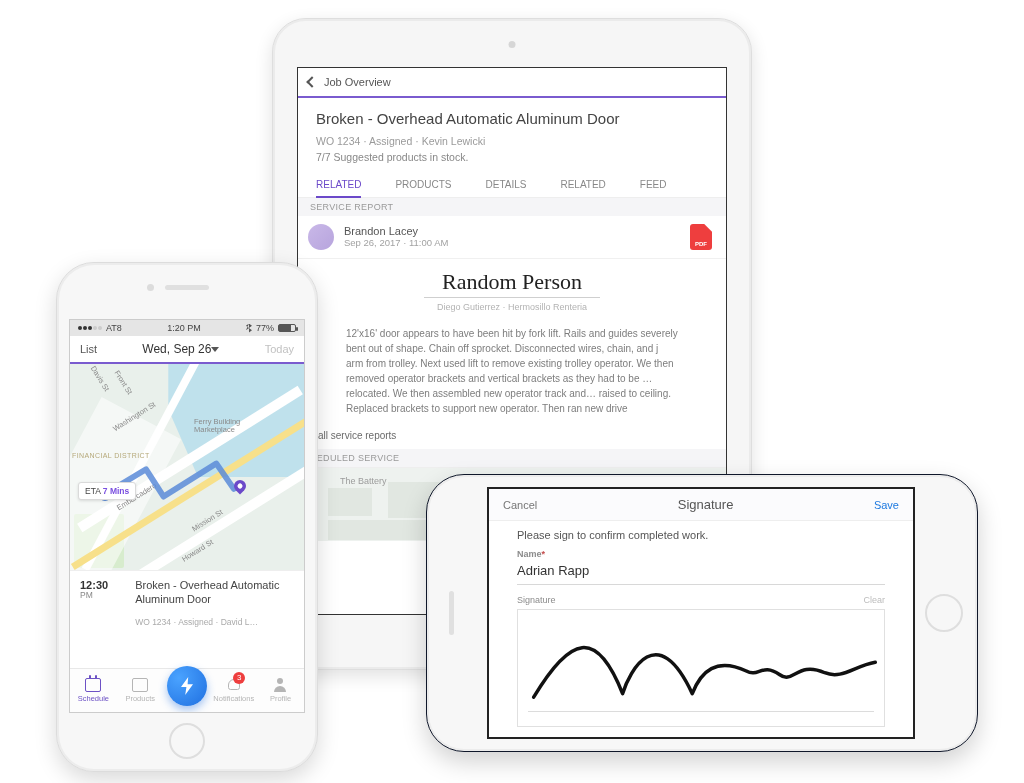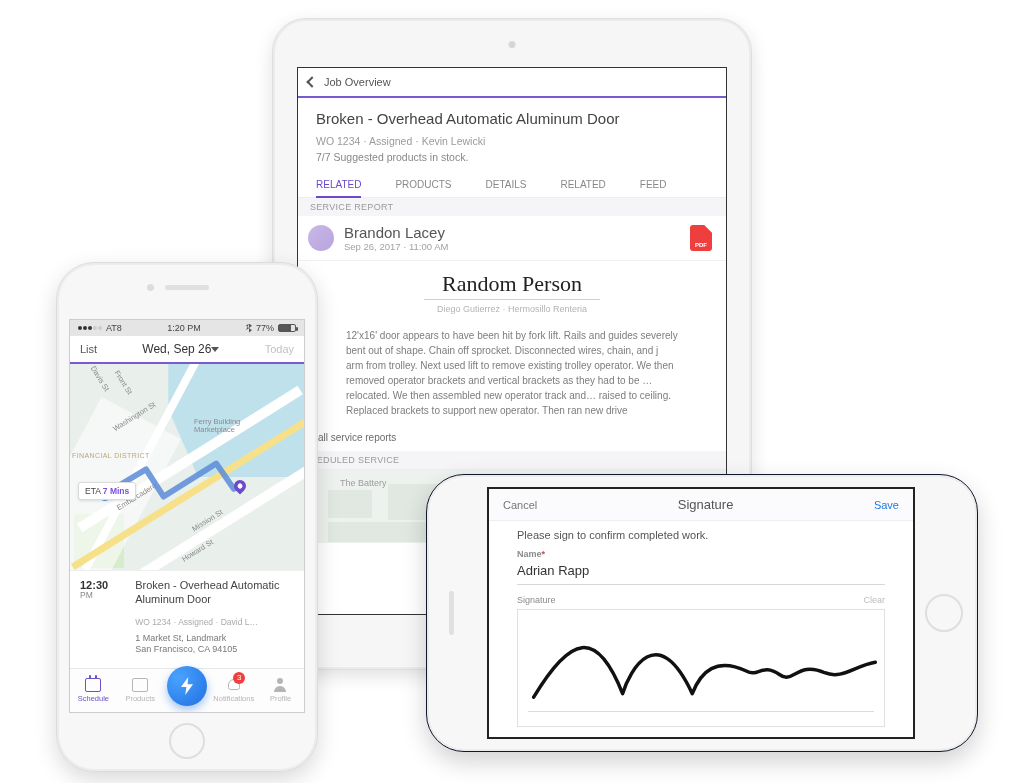--- a/index.html
+++ b/index.html
@@ -25,21 +25,21 @@
   .chev-left{width:8px;height:8px;border-left:2px solid #555;border-bottom:2px solid #555;transform:rotate(45deg);}
   .ipad-title{font-size:15px;color:#444;padding:12px 18px 2px;line-height:1.25;font-weight:400;}
   .ipad-meta{font-size:10.5px;color:#9a9a9a;padding:4px 18px 2px;}
   .ipad-meta2{font-size:10.5px;color:#888;padding:2px 18px 10px;}
   .ipad-tabs{display:flex;gap:34px;padding:0 18px;font-size:10px;color:#888;border-bottom:1px solid #eee;}
   .ipad-tab{padding:6px 0;}
   .ipad-tab.active{color:#6b49c9;border-bottom:2px solid #6b49c9;margin-bottom:-1px;}
   .section-label{background:#f5f5f7;padding:4px 12px;font-size:9px;color:#9a9a9a;letter-spacing:.3px;}
   .report-row{display:flex;align-items:center;padding:8px 14px 8px 10px;border-bottom:1px solid #f0f0f0;}
   .avatar{width:26px;height:26px;border-radius:50%;background:linear-gradient(135deg,#c9b8e8,#b7a4dd);margin-right:10px;flex:none;}
-  .rp-name{font-size:15px;color:#555;}
+  .rp-name{font-size:11px;color:#555;}
   .rp-date{font-size:9.5px;color:#a2a2a2;}
   .pdf-badge{margin-left:auto;width:22px;height:26px;background:#ee3e3e;border-radius:3px 3px 3px 3px;position:relative;}
   .pdf-badge::before{content:"";position:absolute;top:0;right:0;width:8px;height:8px;background:#fff;clip-path:polygon(0 0,100% 100%,100% 0);}
   .pdf-badge span{position:absolute;bottom:3px;left:0;right:0;text-align:center;color:#fff;font-size:6px;font-weight:600;}
   .sig-area{padding:10px 40px 6px;text-align:center;}
   .signed-meta{font-size:9.5px;color:#aeaeae;margin-bottom:6px;}
   .sig-script{font-family:"Brush Script MT","Segoe Script",cursive;font-size:22px;color:#222;border-bottom:1px solid #cfcfcf;display:inline-block;padding:0 18px 2px;}
   .sig-names{font-size:9px;color:#b3b3b3;margin-top:4px;}
   .report-body{font-size:10px;line-height:1.5;color:#7d7d7d;padding:8px 48px 4px;}
   .view-all{font-size:10px;color:#6b6b6b;padding:10px 14px 8px 10px;}
@@ -252,24 +252,20 @@
       </div>
 
       <div class="job-card">
         <div class="job-row">
           <div class="job-time">
             <span>12:30</span><small>PM</small>
           </div>
           <div style="flex:1">
             <div class="job-title">Broken - Overhead Automatic Aluminum Door</div>
             <div class="job-sub">WO 1234 · Assigned · David L…</div>
-            <div class="job-addr">
-              <div>1 Market St, Landmark</div>
-              <div>San Francisco, CA 94105</div>
-            </div>
           </div>
         </div>
       </div>
 
       <div class="tabbar">
         <div class="tab active">
           <div class="ic ic-cal"></div>
           <span>Schedule</span>
         </div>
         <div class="tab">

